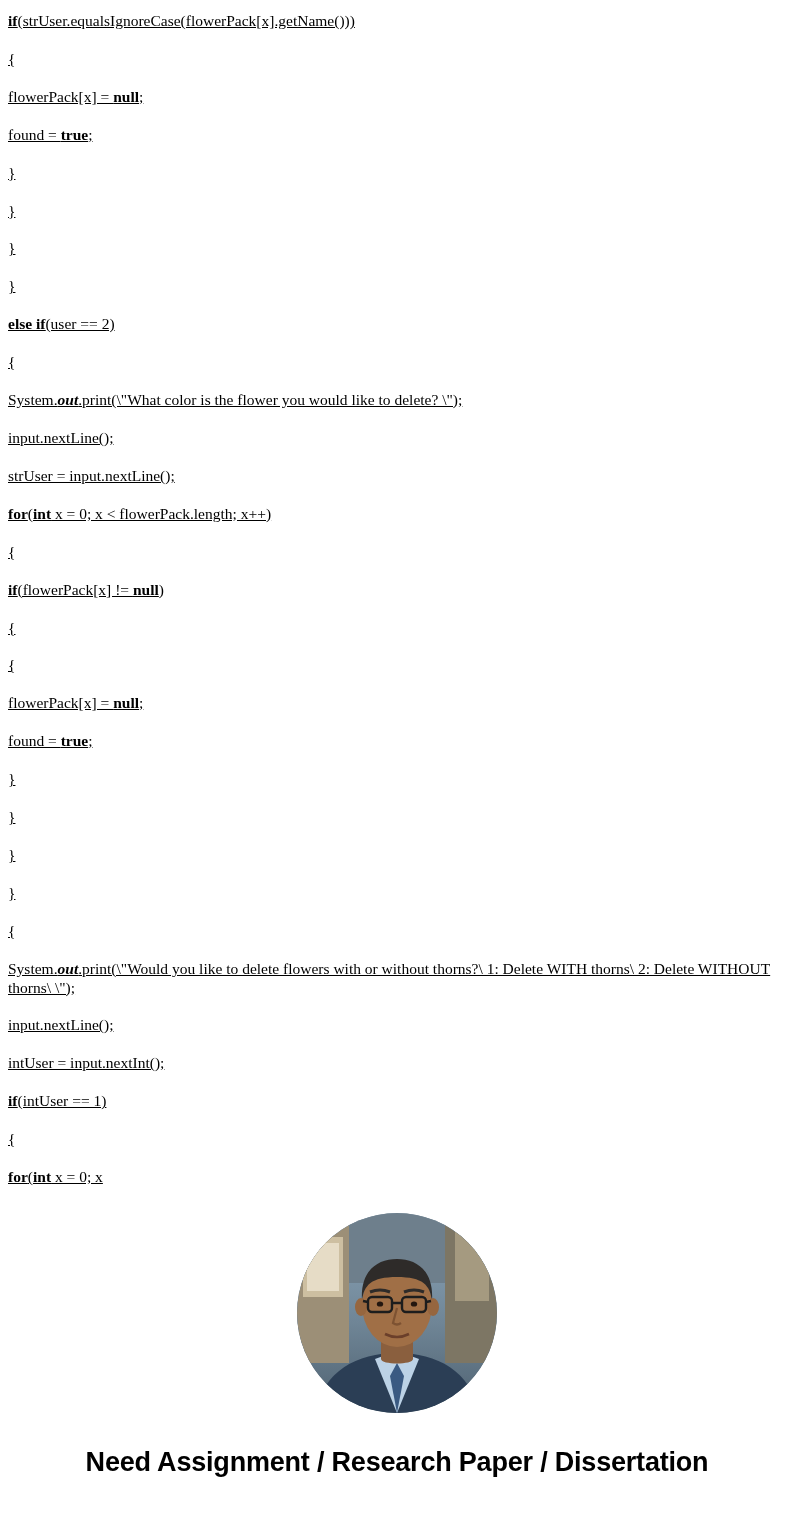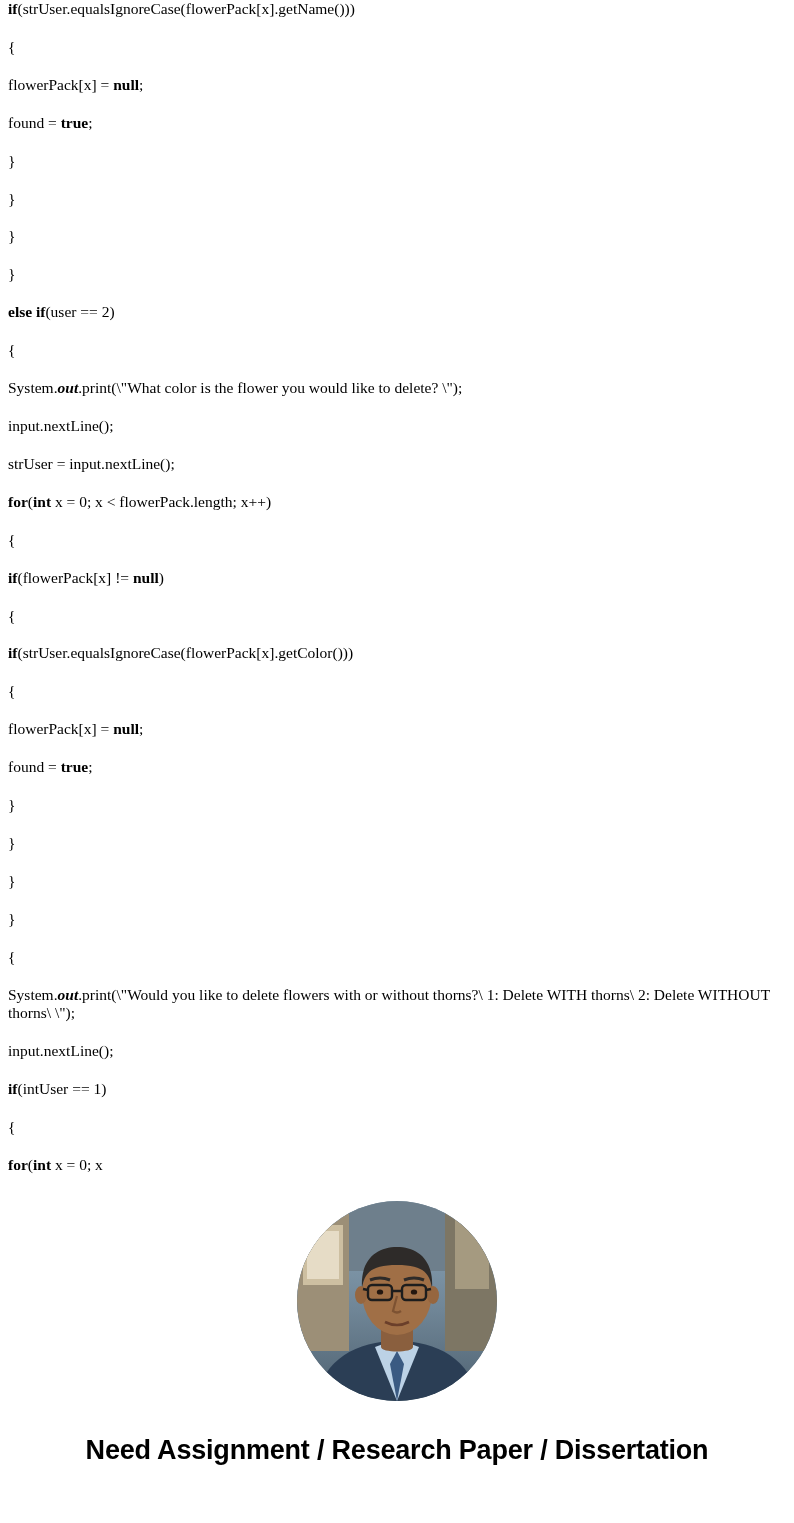--- a/index.html
+++ b/index.html
@@ -13,21 +13,22 @@
     color: #000000;
   }
   .page {
     width: 794px;
     min-height: 1523px;
     position: relative;
     box-sizing: border-box;
     padding: 0 8px;
   }
   .code-block {
-    padding-top: 0;
+    padding-top: 12px;
+    text-decoration: underline;
   }
   .code-line {
     font-family: "Liberation Serif", "DejaVu Serif", serif;
     font-size: 15.5px;
     line-height: 1.22;
     margin: 0 0 19px 0;
     white-space: normal;
     word-wrap: break-word;
   }
   .kw {
@@ -85,31 +86,31 @@
     <p class="code-line brace">}</p>
     <p class="code-line"><span class="kw">else if</span>(user == 2)</p>
     <p class="code-line brace">{</p>
     <p class="code-line">System.<span class="kw-italic">out</span>.print(\"What color is the flower you would like to delete? \");</p>
     <p class="code-line">input.nextLine();</p>
     <p class="code-line">strUser = input.nextLine();</p>
     <p class="code-line"><span class="kw">for</span>(<span class="kw">int</span> x = 0; x &lt; flowerPack.length; x++)</p>
     <p class="code-line brace">{</p>
     <p class="code-line"><span class="kw">if</span>(flowerPack[x] != <span class="kw">null</span>)</p>
     <p class="code-line brace">{</p>
-    <p class="code-line"><span class="kw">if</span>(strUser.equalsIgnoreCase(flowerPack[x].getColor()))</p>
     <p class="code-line brace">{</p>
     <p class="code-line">flowerPack[x] = <span class="kw">null</span>;</p>
     <p class="code-line">found = <span class="kw">true</span>;</p>
     <p class="code-line brace">}</p>
     <p class="code-line brace">}</p>
     <p class="code-line brace">}</p>
     <p class="code-line brace">}</p>
     <p class="code-line brace">{</p>
     <p class="code-line">System.<span class="kw-italic">out</span>.print(\"Would you like to delete flowers with or without thorns?\ 1: Delete WITH thorns\ 2: Delete WITHOUT thorns\ \");</p>
     <p class="code-line">input.nextLine();</p>
+    <p class="code-line">intUser = input.nextInt();</p>
     <p class="code-line"><span class="kw">if</span>(intUser == 1)</p>
     <p class="code-line brace">{</p>
     <p class="code-line"><span class="kw">for</span>(<span class="kw">int</span> x = 0; x</p>
 
   </div>
 
   <div class="avatar-wrap">
     <div class="avatar">
       <svg width="200" height="200" viewBox="0 0 200 200">
         <defs>

